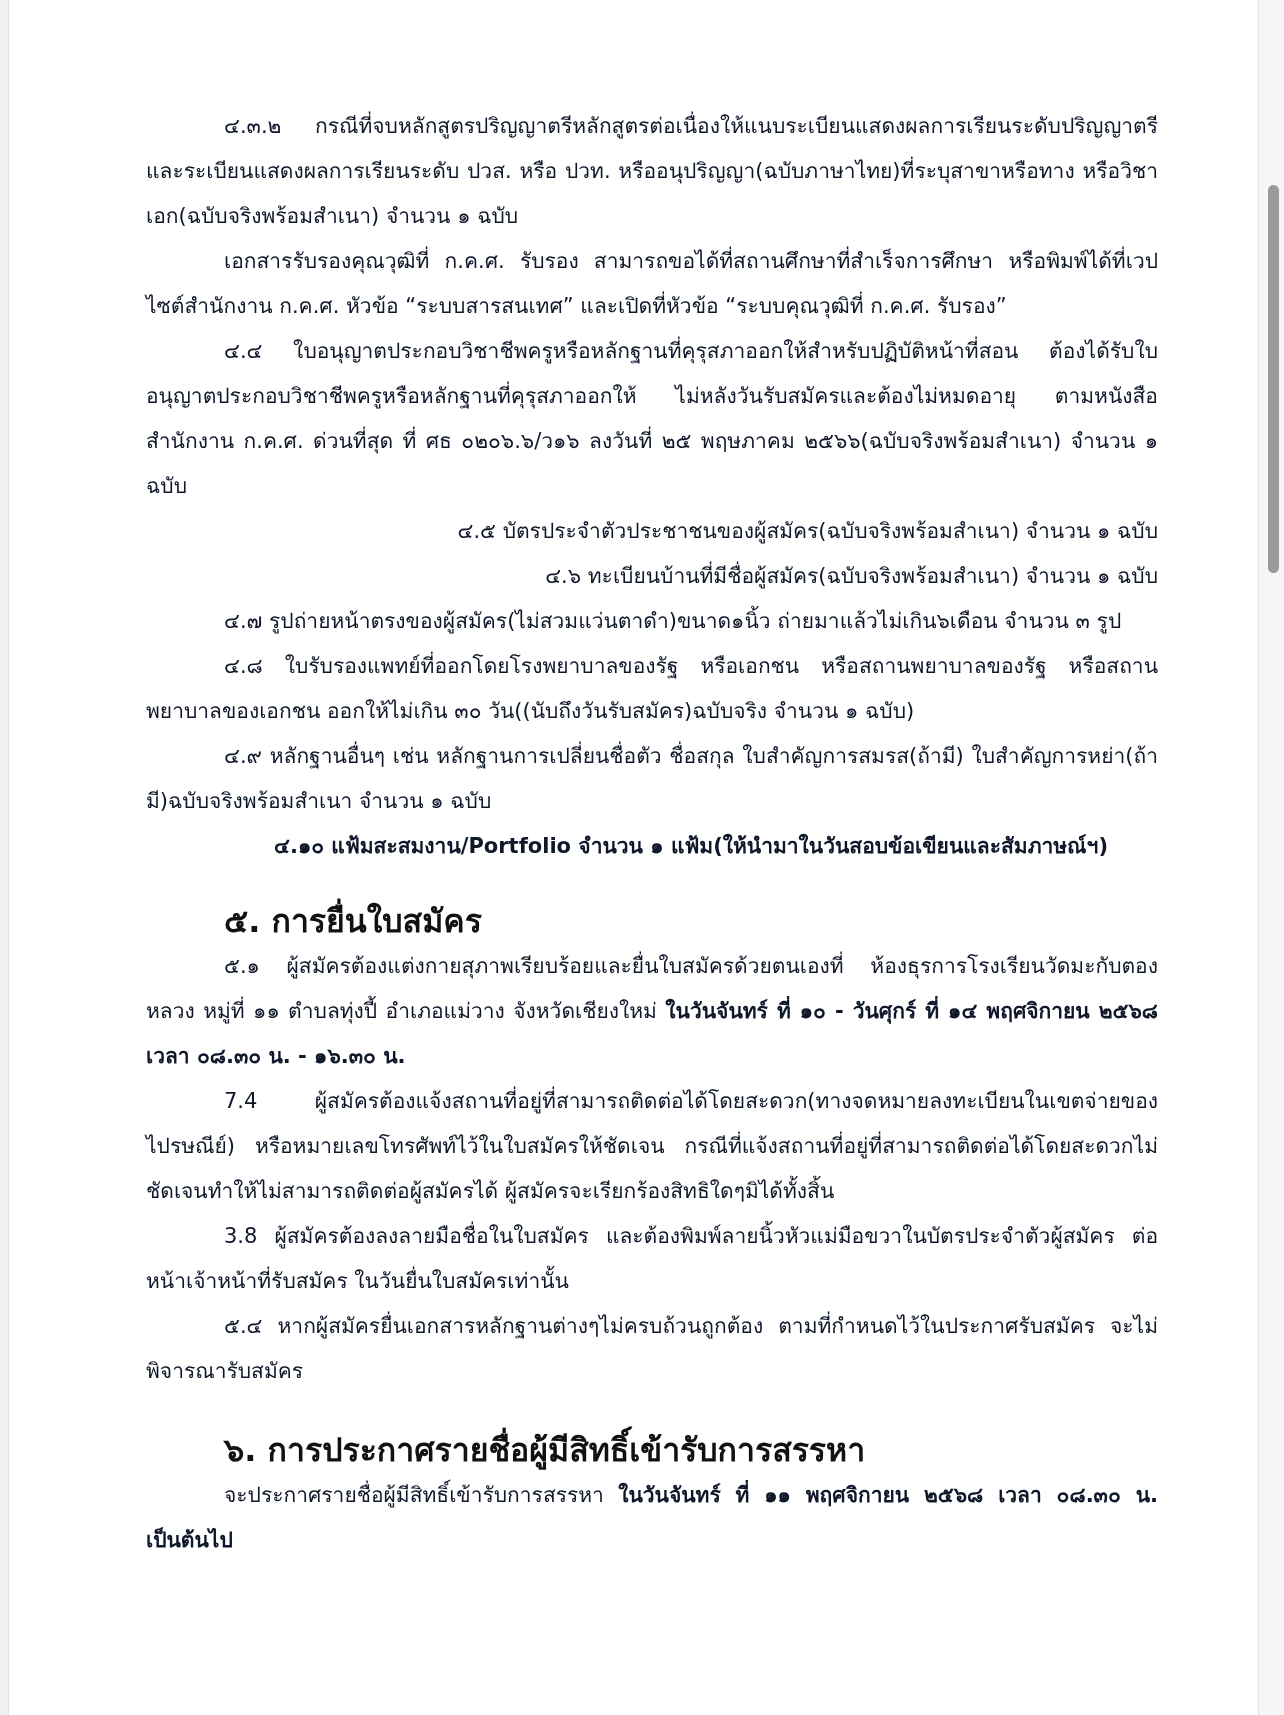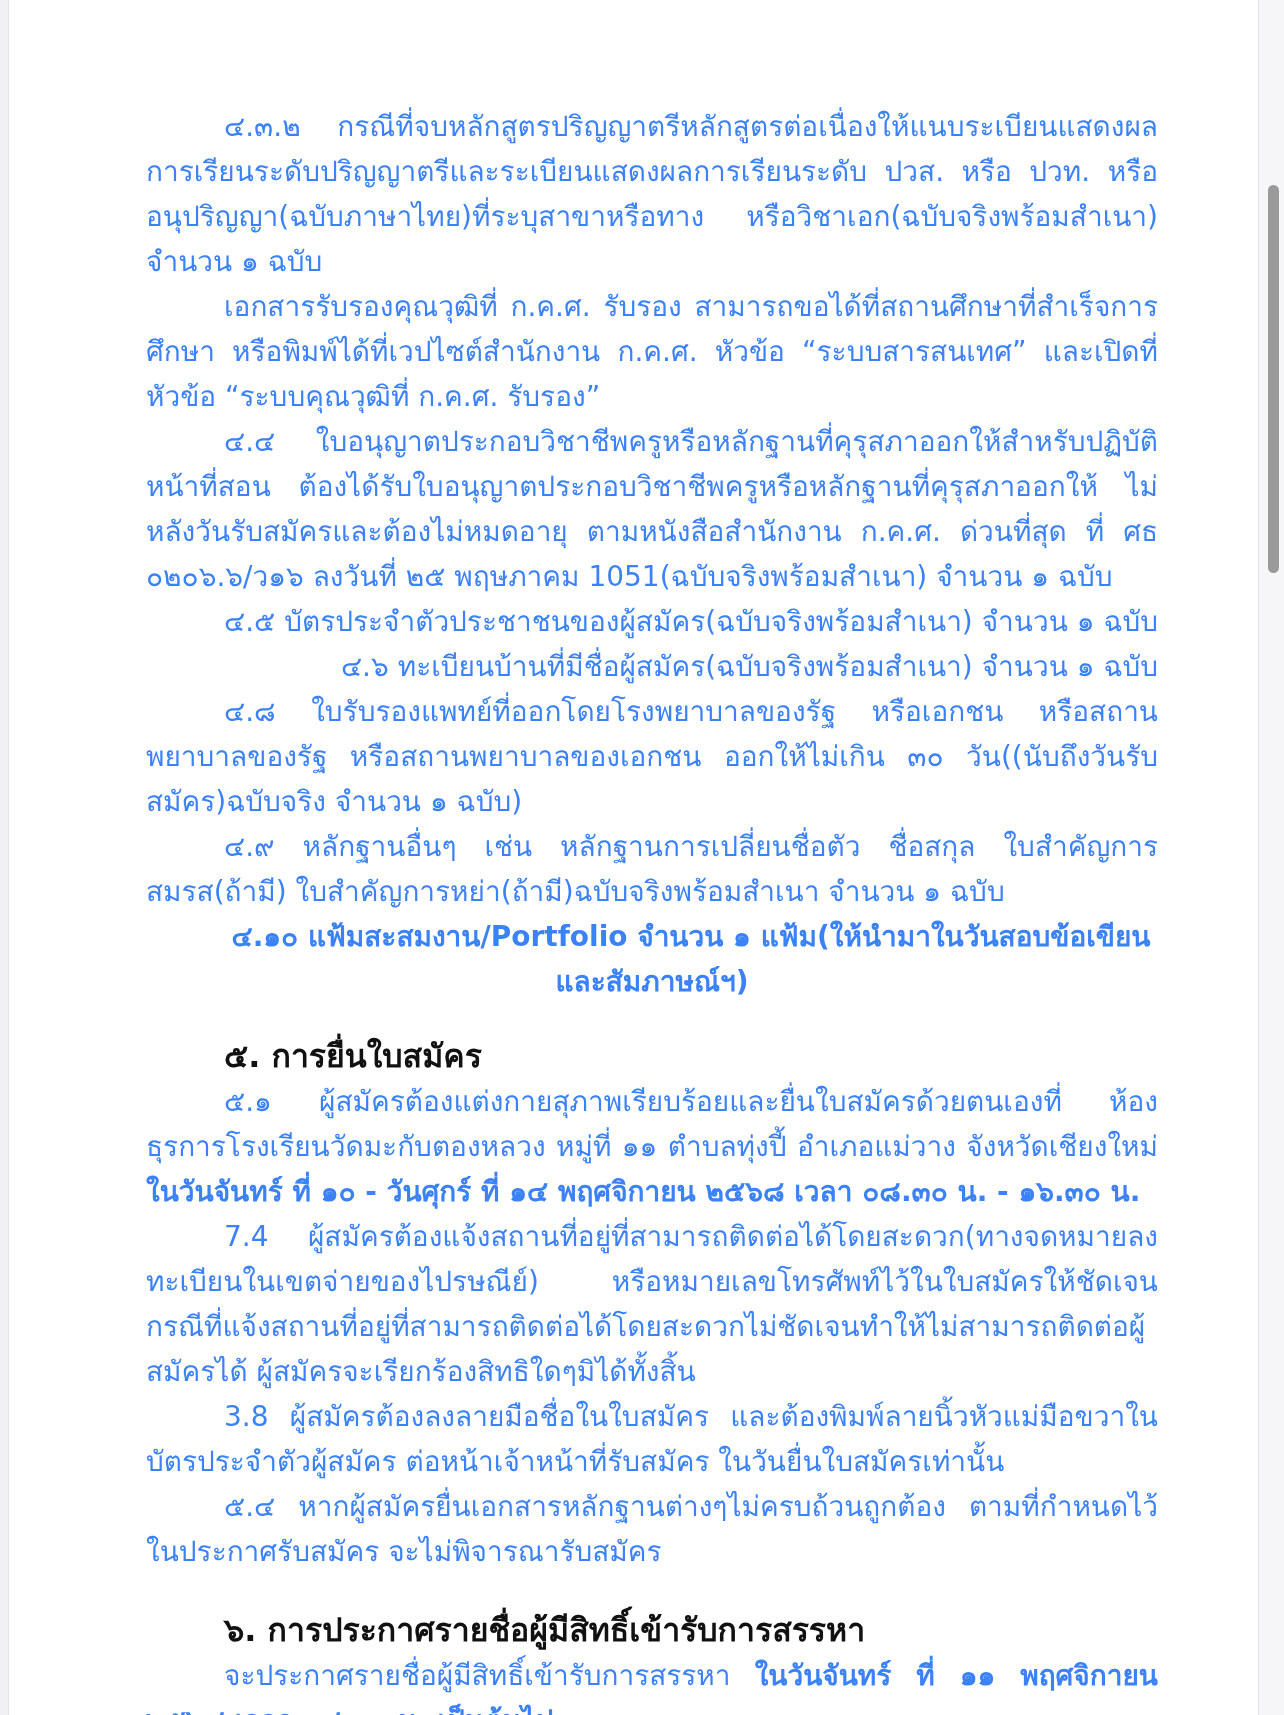--- a/index.html
+++ b/index.html
@@ -56,23 +56,23 @@
 
   .doc-body {
     position: absolute;
     top: 104px;
     left: 137px;
     width: 1012px;
   }
 
   p.para {
     margin: 0;
-    font-size: 28px;
+    font-size: 21px;
     line-height: 45px;
-    color: #3b82f6;
+    color: #0f172a;
     text-align: justify;
     text-justify: inter-word;
     text-indent: 78px;
     word-spacing: 0px;
     font-weight: 400;
   }
 
   p.heading {
     margin: 0;
     font-size: 32px;
@@ -99,26 +99,27 @@
 
 <div class="viewer-gutter-left"></div>
 
 <div class="page-sheet">
   <div class="doc-body">
 
     <p class="para">๔.๓.๒ กรณีที่จบหลักสูตรปริญญาตรีหลักสูตรต่อเนื่องให้แนบระเบียนแสดงผลการเรียนระดับปริญญาตรีและระเบียนแสดงผลการเรียนระดับ ปวส. หรือ ปวท. หรืออนุปริญญา(ฉบับภาษาไทย)ที่ระบุสาขาหรือทาง หรือวิชาเอก(ฉบับจริงพร้อมสำเนา) จำนวน ๑ ฉบับ</p>
 
     <p class="para">เอกสารรับรองคุณวุฒิที่ ก.ค.ศ. รับรอง สามารถขอได้ที่สถานศึกษาที่สำเร็จการศึกษา หรือพิมพ์ได้ที่เวปไซต์สำนักงาน ก.ค.ศ. หัวข้อ “ระบบสารสนเทศ” และเปิดที่หัวข้อ “ระบบคุณวุฒิที่ ก.ค.ศ. รับรอง”</p>
 
-    <p class="para">๔.๔ ใบอนุญาตประกอบวิชาชีพครูหรือหลักฐานที่คุรุสภาออกให้สำหรับปฏิบัติหน้าที่สอน ต้องได้รับใบอนุญาตประกอบวิชาชีพครูหรือหลักฐานที่คุรุสภาออกให้ ไม่หลังวันรับสมัครและต้องไม่หมดอายุ ตามหนังสือสำนักงาน ก.ค.ศ. ด่วนที่สุด ที่ ศธ ๐๒๐๖.๖/ว๑๖ ลงวันที่ ๒๕ พฤษภาคม 1051(ฉบับจริงพร้อมสำเนา) จำนวน ๑ ฉบับ</p>
+    <p class="para">๔.๔ ใบอนุญาตประกอบวิชาชีพครูหรือหลักฐานที่คุรุสภาออกให้สำหรับปฏิบัติหน้าที่สอน ต้องได้รับใบอนุญาตประกอบวิชาชีพครูหรือหลักฐานที่คุรุสภาออกให้ ไม่หลังวันรับสมัครและต้องไม่หมดอายุ ตามหนังสือสำนักงาน ก.ค.ศ. ด่วนที่สุด ที่ ศธ ๐๒๐๖.๖/ว๑๖ ลงวันที่ ๒๕ พฤษภาคม ๒๕๖๖(ฉบับจริงพร้อมสำเนา) จำนวน ๑ ฉบับ</p>
 
     <p class="para no-wrap-justify" style="text-align:right;">๔.๕ บัตรประจำตัวประชาชนของผู้สมัคร(ฉบับจริงพร้อมสำเนา) จำนวน ๑ ฉบับ</p>
 
     <p class="para" style="text-align:right;">๔.๖ ทะเบียนบ้านที่มีชื่อผู้สมัคร(ฉบับจริงพร้อมสำเนา) จำนวน ๑ ฉบับ</p>
 
+    <p class="para" style="text-align:left;">๔.๗ รูปถ่ายหน้าตรงของผู้สมัคร(ไม่สวมแว่นตาดำ)ขนาด๑นิ้ว ถ่ายมาแล้วไม่เกิน๖เดือน จำนวน ๓ รูป</p>
 
     <p class="para">๔.๘ ใบรับรองแพทย์ที่ออกโดยโรงพยาบาลของรัฐ หรือเอกชน หรือสถานพยาบาลของรัฐ หรือสถานพยาบาลของเอกชน ออกให้ไม่เกิน ๓๐ วัน((นับถึงวันรับสมัคร)ฉบับจริง จำนวน ๑ ฉบับ)</p>
 
     <p class="para">๔.๙ หลักฐานอื่นๆ เช่น หลักฐานการเปลี่ยนชื่อตัว ชื่อสกุล ใบสำคัญการสมรส(ถ้ามี) ใบสำคัญการหย่า(ถ้ามี)ฉบับจริงพร้อมสำเนา จำนวน ๑ ฉบับ</p>
 
     <p class="para bold-item" style="text-align:center;">๔.๑๐ แฟ้มสะสมงาน/Portfolio จำนวน ๑ แฟ้ม(ให้นำมาในวันสอบข้อเขียนและสัมภาษณ์ฯ)</p>
 
     <div class="gap-md"></div>
 
     <p class="heading">๕. การยื่นใบสมัคร</p>

